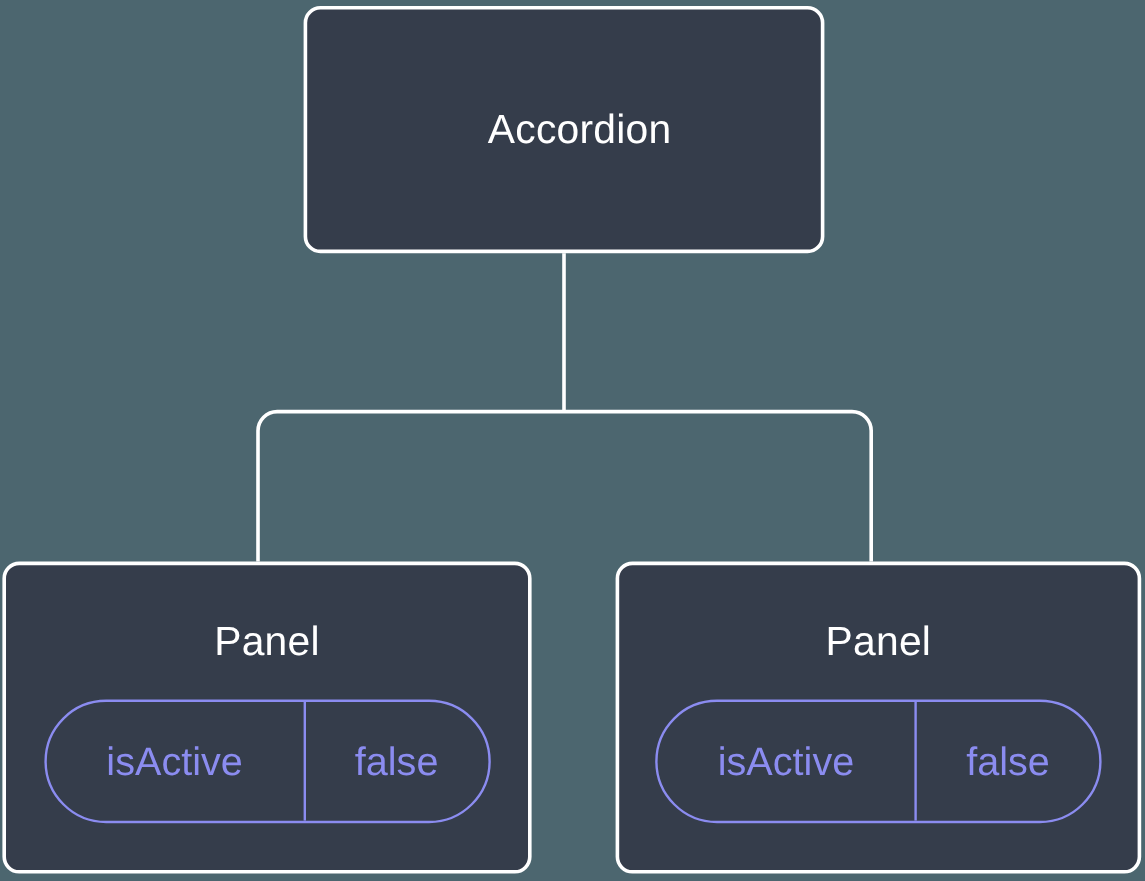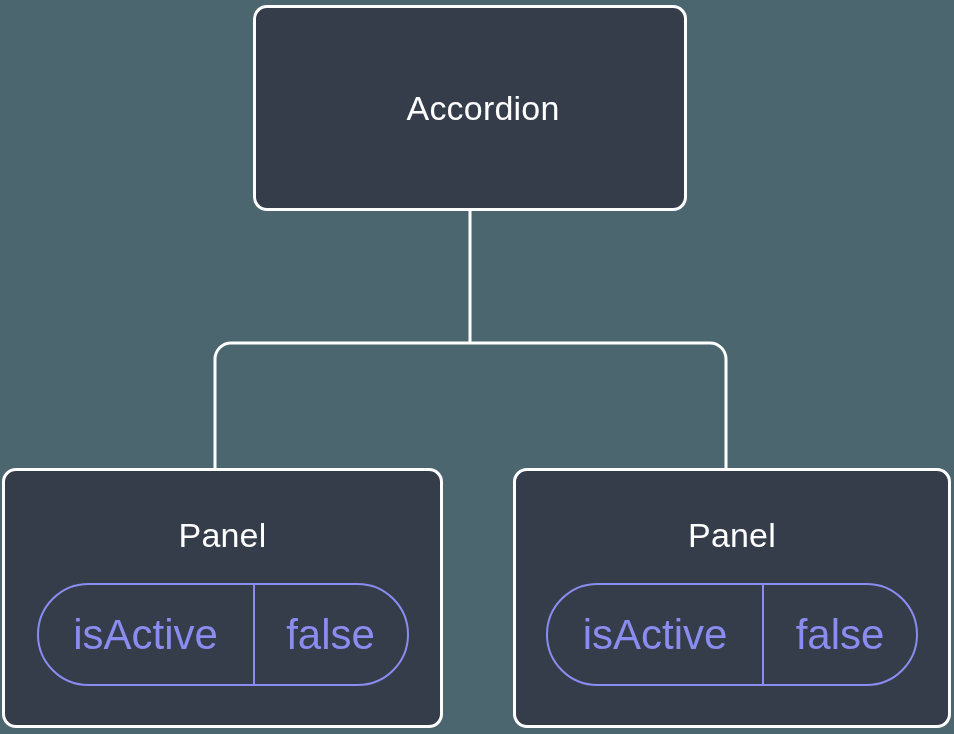--- a/index.html
+++ b/index.html
@@ -74,21 +74,21 @@
     border-radius: 52px;
     display: flex;
     align-items: stretch;
     overflow: hidden;
   }
   .prop-cell {
     display: flex;
     align-items: center;
     justify-content: center;
     color: #8b8cf0;
-    font-size: 42px;
+    font-size: 33px;
     line-height: 38px;
     white-space: nowrap;
   }
   .prop-key {
     flex: 0 0 214px;
     border-right: 2px solid #8b8cf0;
   }
   .prop-val {
     flex: 1 1 auto;
   }

